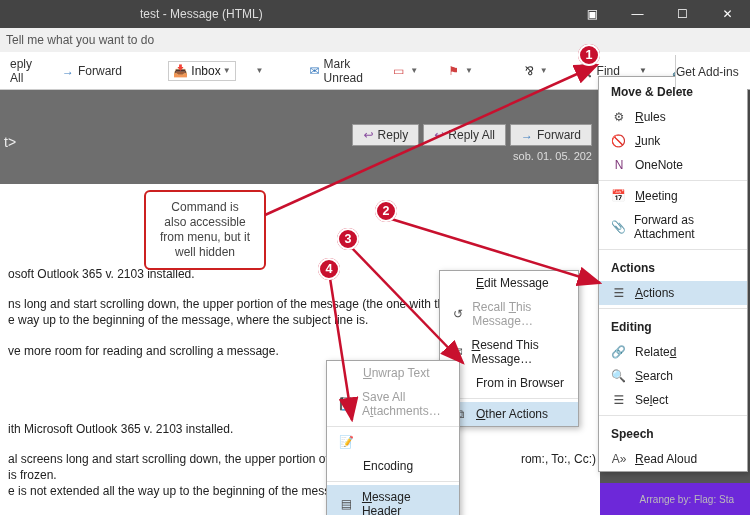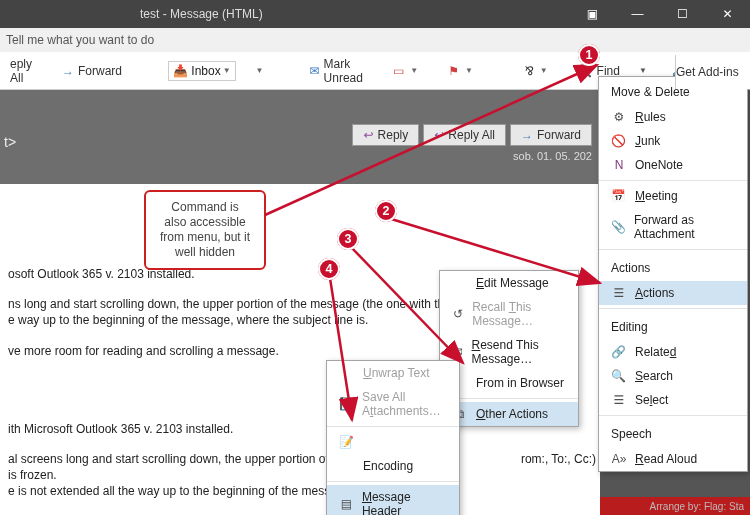--- a/index.html
+++ b/index.html
@@ -17,35 +17,35 @@
   .more-btn{width:26px;height:26px;border:1px solid #bbb;display:flex;align-items:center;justify-content:center;margin-left:4px}
   .hdr-strip{height:94px;background:#6e6e6e;position:relative;color:#eee;font-size:14px}
   .hdr-subj{position:absolute;left:4px;top:44px}
   .hdr-actions{position:absolute;right:158px;top:34px;display:flex;gap:4px}
   .hdr-act-btn{background:#e8e8e8;color:#333;border:1px solid #999;display:flex;align-items:center;gap:4px;padding:3px 10px;font-size:12px}
   .hdr-date{position:absolute;right:158px;top:60px;font-size:11px;color:#ddd}
   .body-area{position:absolute;left:0;top:184px;right:150px;bottom:0;padding:6px 0 6px 0;overflow:hidden}
   .body-area p{font-size:12px;color:#222;line-height:1.35;margin-bottom:14px;padding-left:8px}
   .callout{position:absolute;left:144px;top:190px;width:122px;background:#fff;border:2px solid #cc2020;border-radius:6px;padding:8px 6px;text-align:center;font-size:12px;color:#444;line-height:1.25}
   .menu{position:absolute;background:#fff;border:1px solid #a5a5a5;box-shadow:2px 2px 6px rgba(0,0,0,0.25);font-size:12px}
-  .menu .grp-title{font-weight:400;padding:8px 12px 6px}
+  .menu .grp-title{font-weight:700;padding:8px 12px 6px}
   .menu .item{display:flex;align-items:center;gap:8px;padding:5px 12px;position:relative}
   .menu .item.hl{background:#cfe3f2}
   .menu .item.dim{color:#a0a0a0}
   .menu .item .ic{width:16px;display:inline-flex;justify-content:center;color:#505050}
   .menu hr{border:none;border-top:1px solid #e2e2e2;margin:3px 0}
   .menu-main{left:598px;top:76px;width:150px}
   .menu-sub1{left:439px;top:270px;width:140px}
   .menu-sub2{left:326px;top:360px;width:134px}
   .dropdown-caret{position:absolute;left:635px;top:62px;width:16px;height:16px;display:flex;align-items:center;justify-content:center;font-size:8px;color:#555}
   .marker{position:absolute;width:22px;height:22px;border-radius:50%;background:#c8102e;color:#fff;font-weight:700;font-size:12.5px;display:flex;align-items:center;justify-content:center;box-shadow:0 0 0 2px #fff inset}
   .m1{left:578px;top:44px}.m2{left:375px;top:200px}.m3{left:337px;top:228px}.m4{left:318px;top:258px}
   svg.lines{position:absolute;left:0;top:0;pointer-events:none}
   .addins-btn{position:absolute;right:0;top:55px;height:34px;width:75px;background:#fff;border-left:1px solid #ccc;display:flex;align-items:center;font-size:12px;color:#333;z-index:1}
-  .status{position:absolute;right:0;bottom:0;height:18px;width:150px;background:#b91c1c;color:#bbb;font-size:10px;display:flex;align-items:center;justify-content:flex-end;padding-right:6px}
+  .status{position:absolute;right:0;bottom:0;height:32px;width:150px;background:#6d28d9;color:#bbb;font-size:10px;display:flex;align-items:center;justify-content:flex-end;padding-right:16px}
   .grey-col{position:absolute;right:0;top:90px;bottom:18px;width:150px;background:#555;z-index:0}
   .u{text-decoration:underline}
 </style>
 </head>
 <body>
 
 <div class="titlebar">
   <span class="title">test  -  Message (HTML)</span>
   <div class="win-btns">
     <div class="win-btn">▣</div>

